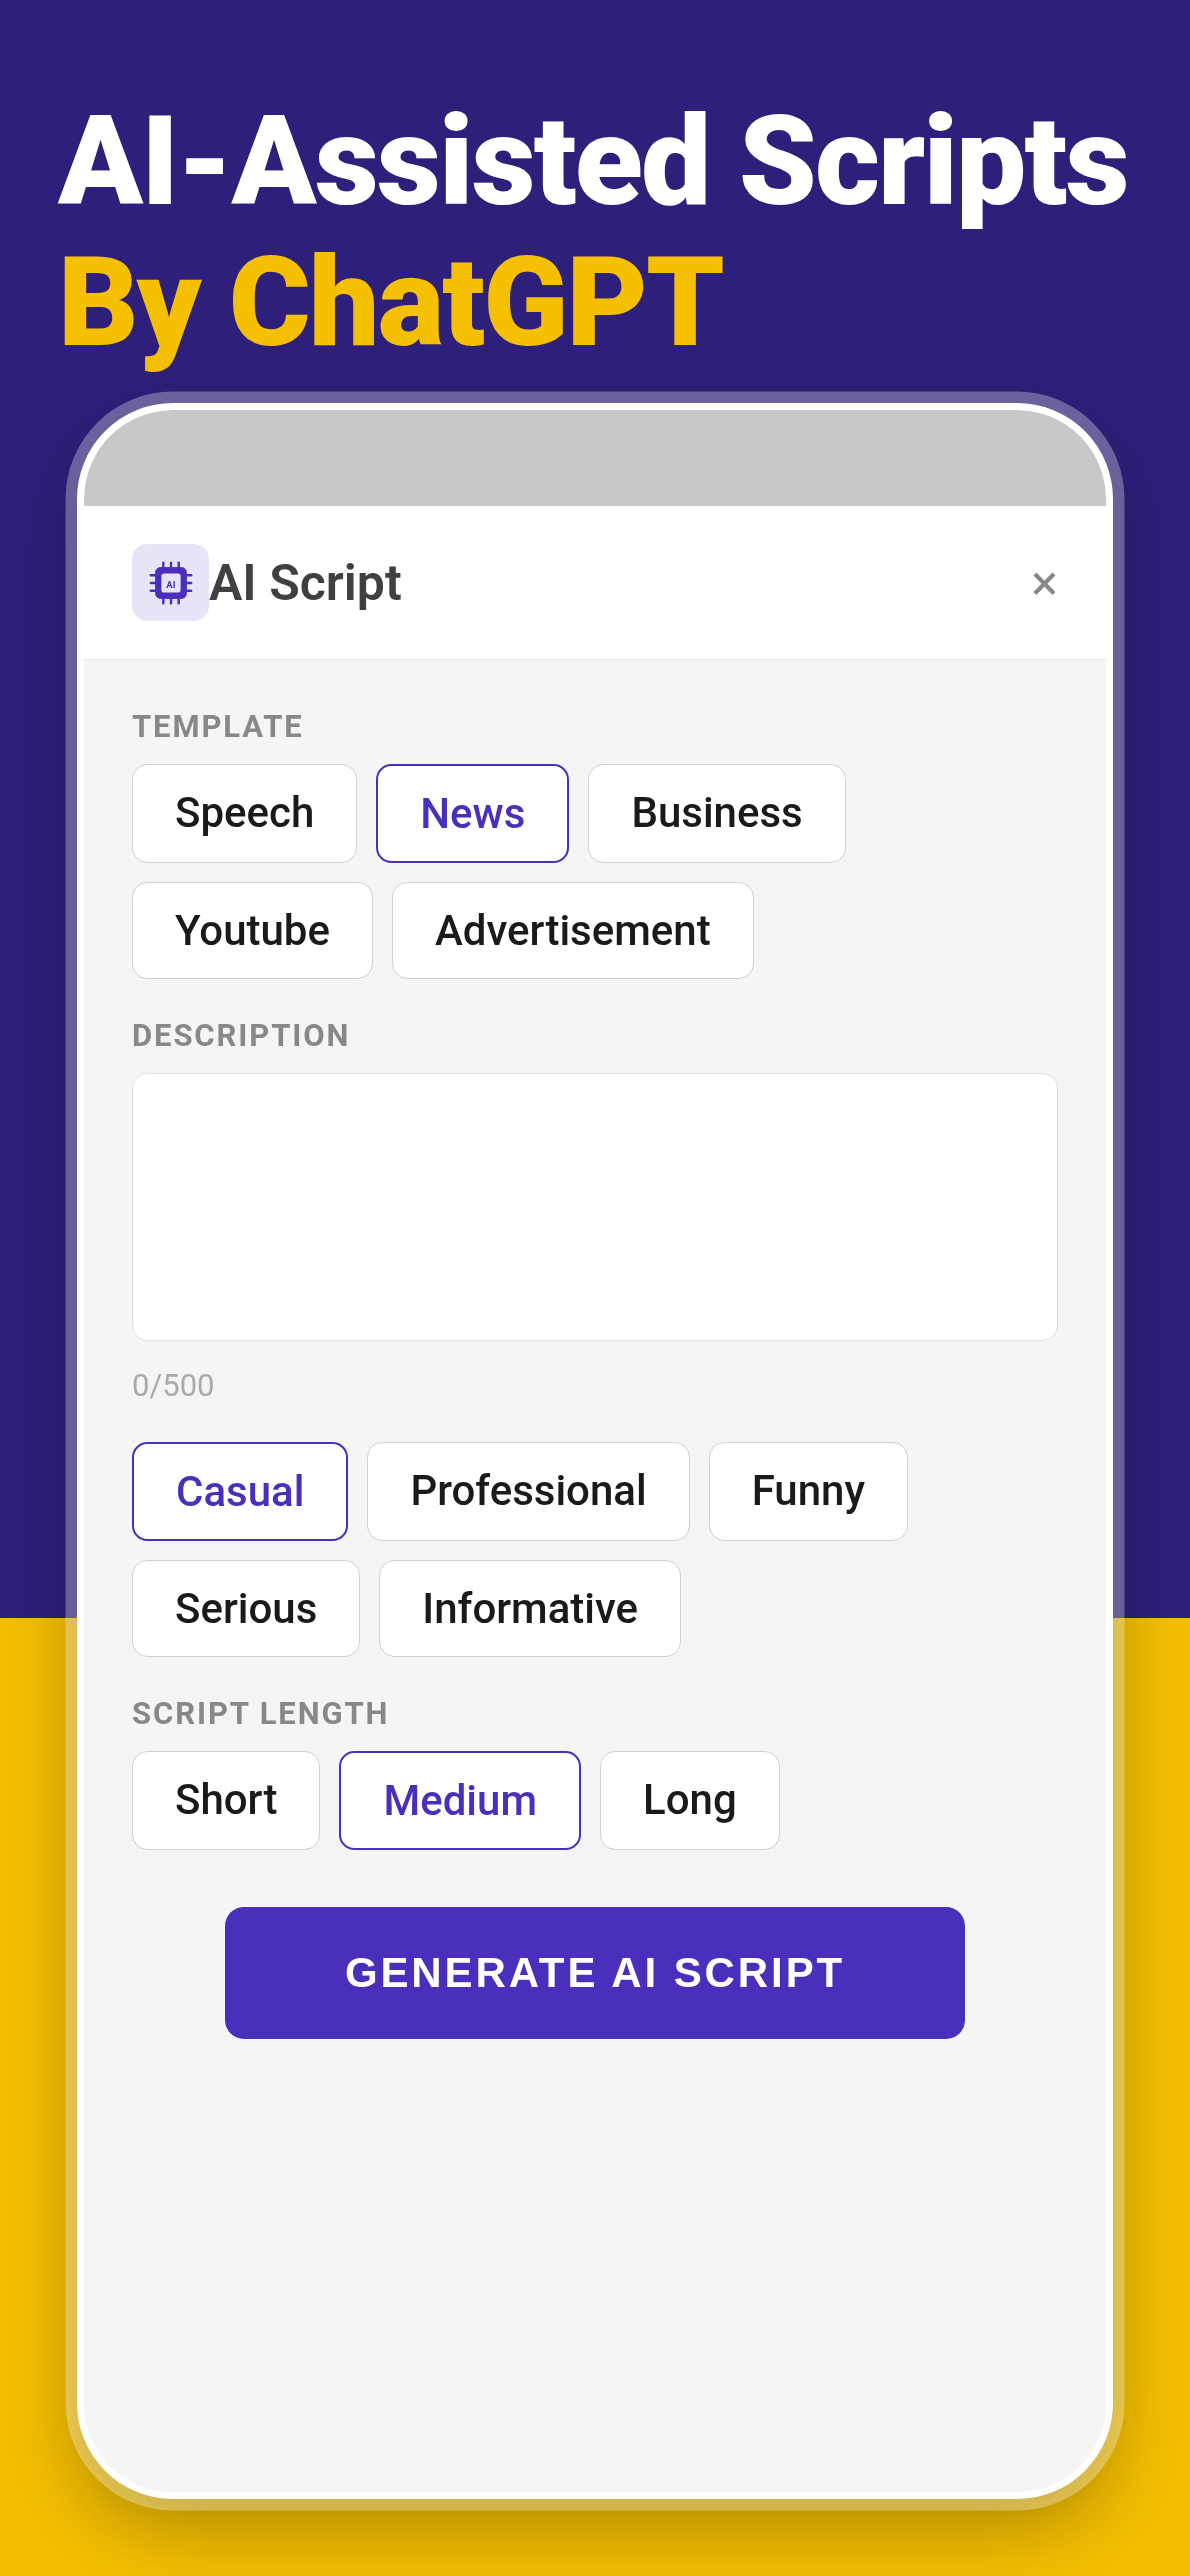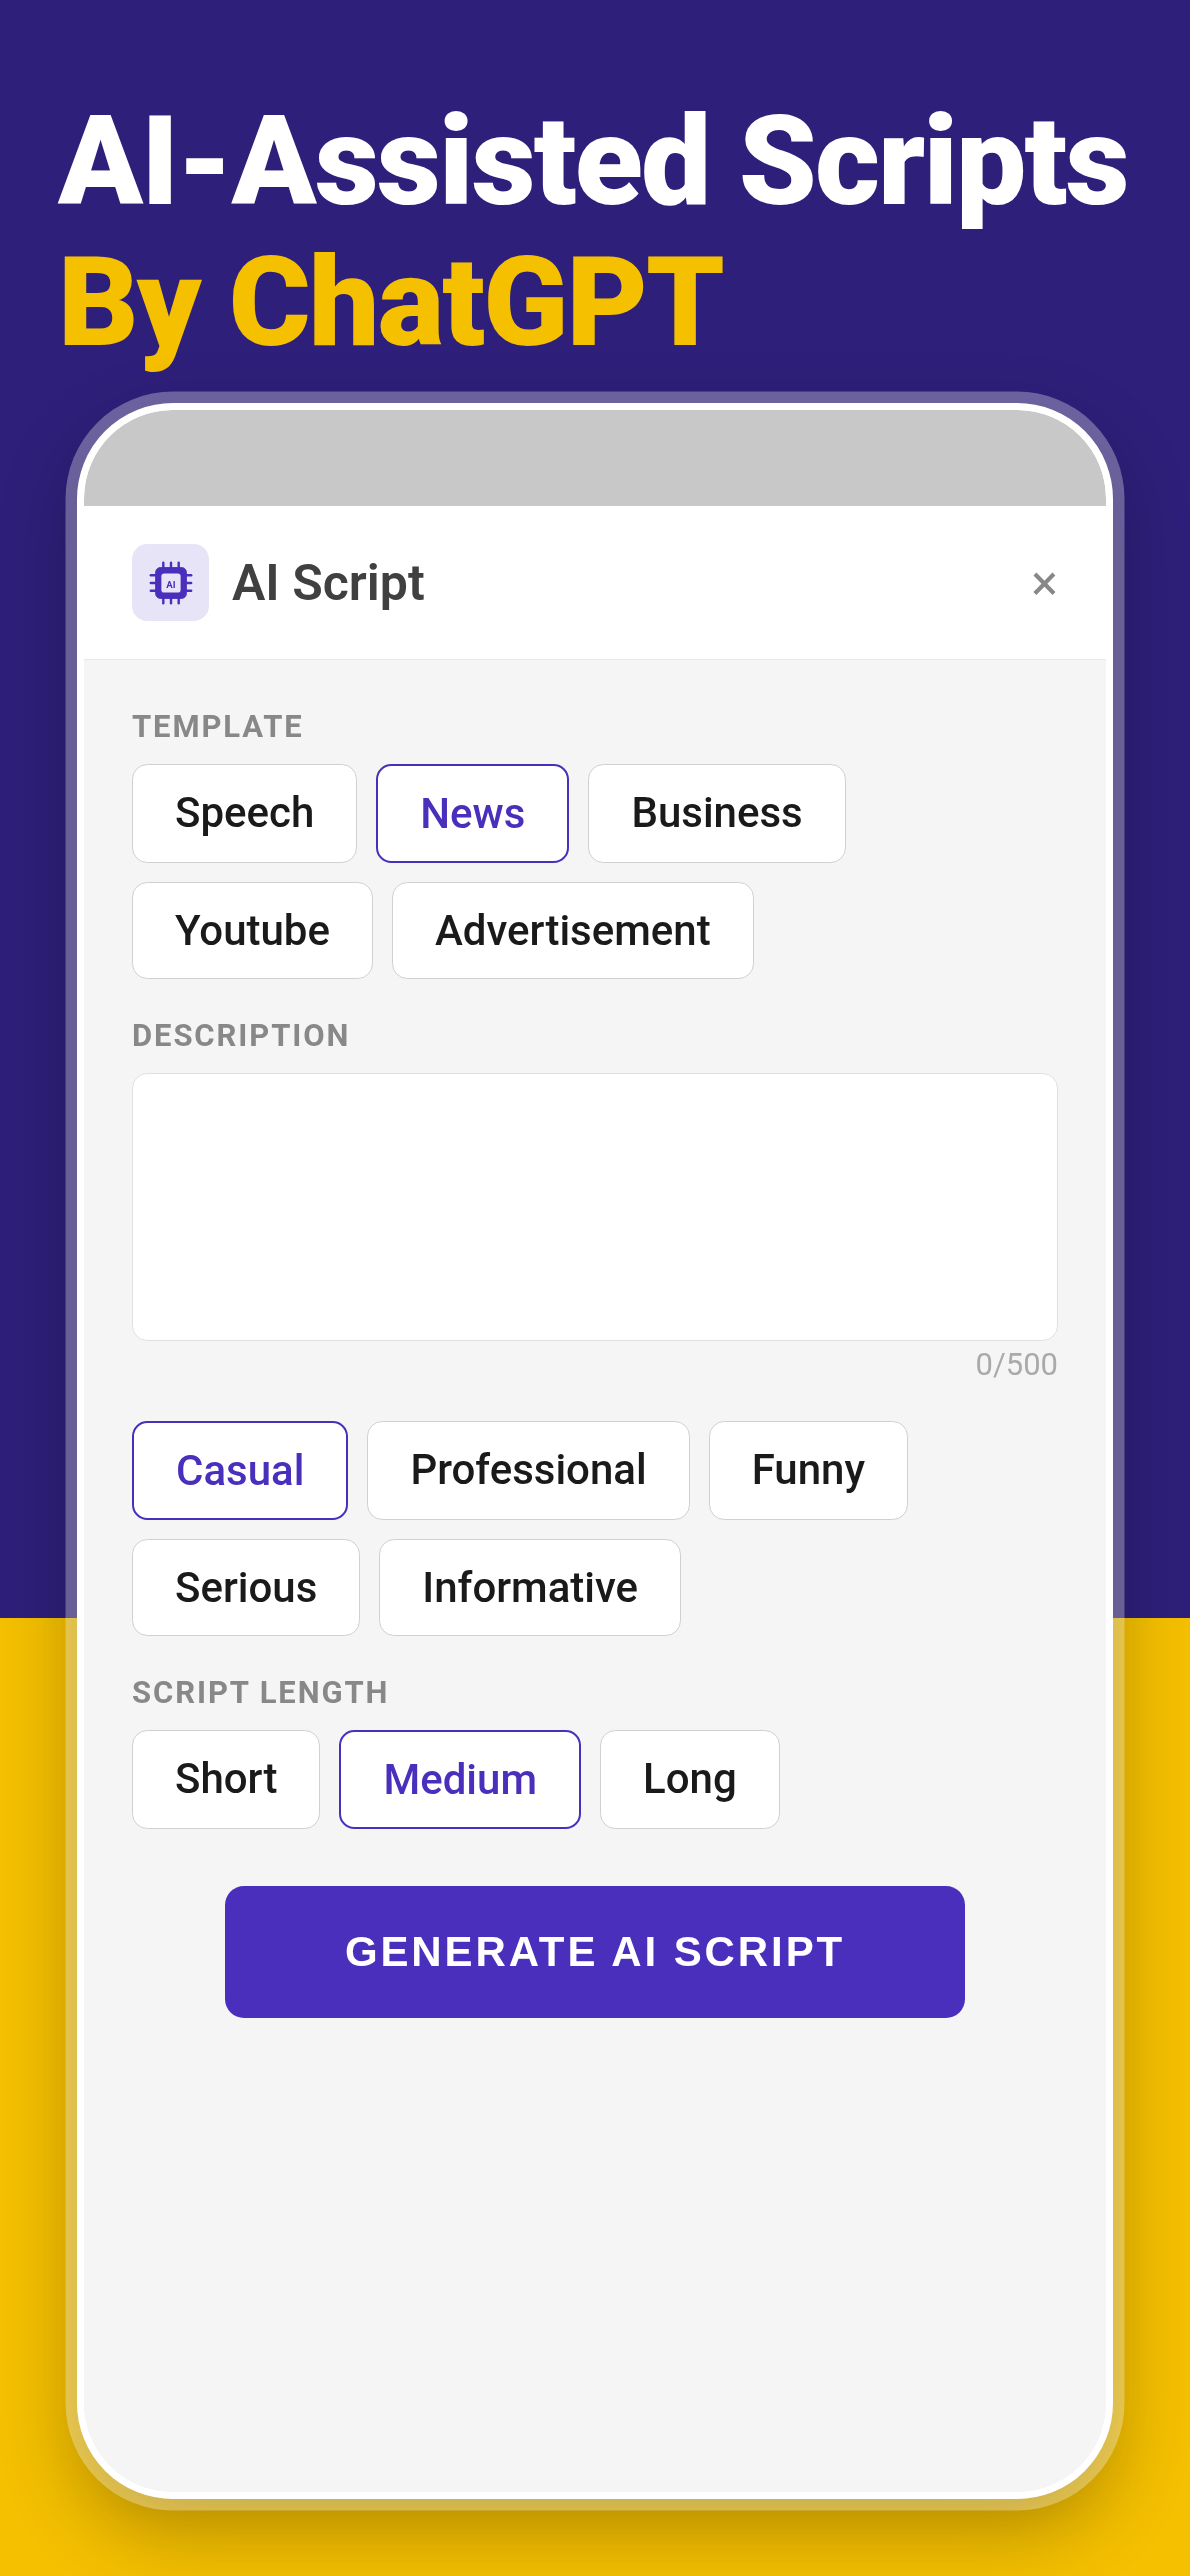--- a/index.html
+++ b/index.html
@@ -102,21 +102,20 @@
       padding: 38px 48px 38px 48px;
       display: flex;
       align-items: center;
       justify-content: space-between;
       border-bottom: 1px solid #e8e8e8;
       flex-shrink: 0;
     }
     .app-header-left {
       display: flex;
       align-items: center;
-      gap: 23px;
     }
     .ai-icon {
       width: 77px;
       height: 77px;
       background: #e8e4f8;
       border-radius: 15.3px;
       display: flex;
       align-items: center;
       justify-content: center;
       flex-shrink: 0;
@@ -187,24 +186,24 @@
       border-radius: 15.3px;
       border: 1.4px solid #e0e0e0;
       background: #ffffff;
       padding: 23px;
       font-size: 35px;
       resize: none;
       color: #333;
       outline: none;
     }
     .char-count {
-      text-align: right;
+      text-align: left;
       font-size: 31px;
       color: #aaa;
-      margin-top: 1px;
+      margin-top: 22px;
     }
 
     
     .tone-section {}
 
     
     .script-length-section {}
 
     
     .generate-btn {

